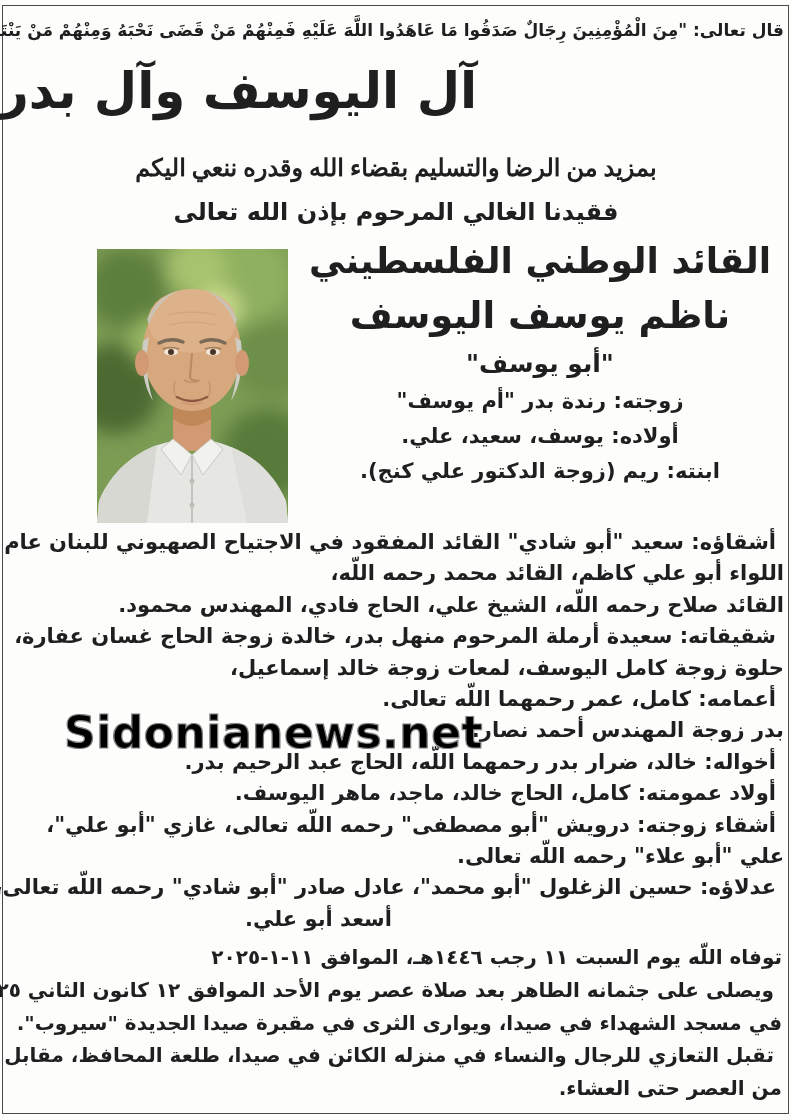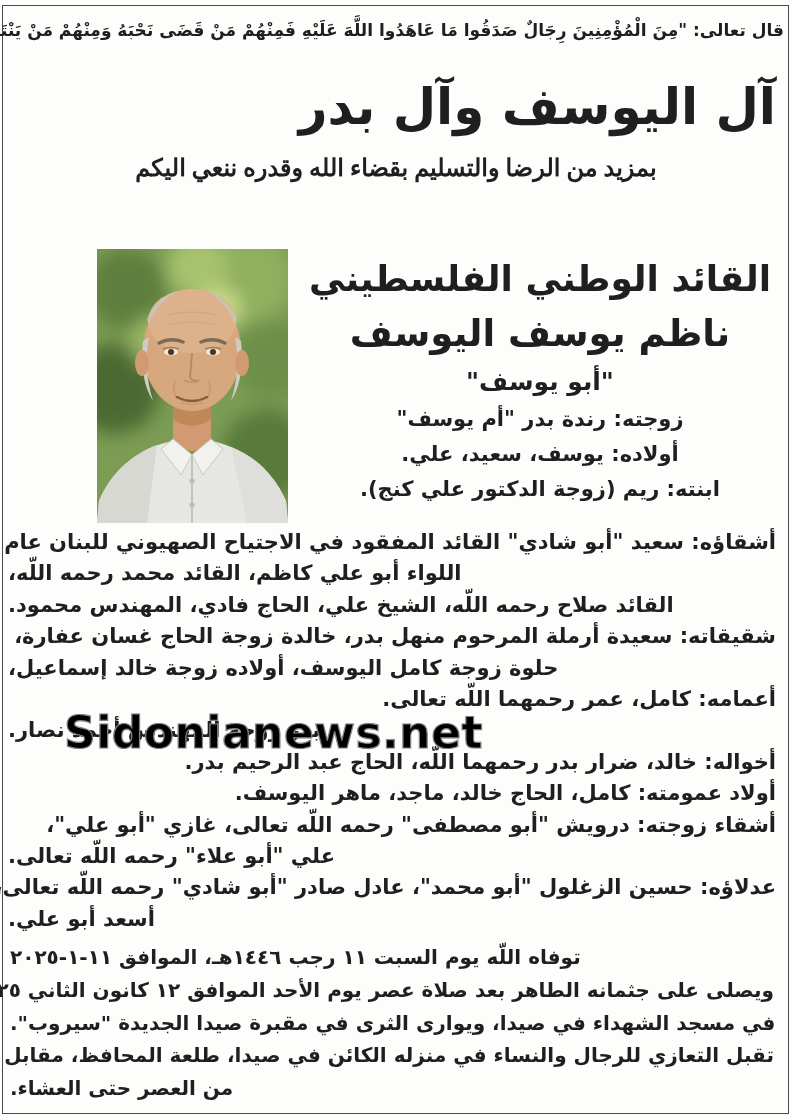--- a/index.html
+++ b/index.html
@@ -28,22 +28,22 @@
   .verse {
     position: absolute;
     top: 20px; left: 8px; right: 8px;
     text-align: center;
     font-size: 17px;
     white-space: nowrap;
   }
   .family-title {
     position: absolute;
     top: 62px; left: 0; right: 0;
-    margin: 16px;
-    text-align: right;
+    margin: 0;
+    text-align: left;
     font-size: 50px;
     letter-spacing: 1px;
   }
   .intro1 {
     position: absolute;
     top: 154px; left: 0; right: 0;
     text-align: center;
     font-size: 24px;
     font-family: Liberation Serif, serif;
   }
@@ -54,62 +54,63 @@
     font-size: 24px;
   }
   .photo {
     position: absolute;
     left: 97px; top: 249px;
     width: 191px; height: 274px;
     overflow: hidden;
   }
   .hero {
     position: absolute;
-    top: 252px; right: 12px; left: 300px;
+    top: 234px; right: 12px; left: 300px;
     text-align: center;
   }
   .d-title { font-size: 36px; line-height: 54px; }
   .d-name  { font-size: 37px; line-height: 56px; }
   .d-kunya { font-size: 25px; line-height: 40px; }
   .d-info  { font-size: 21px; line-height: 35px; }
   .body-block {
     position: absolute;
     top: 527px; left: 8px; right: 8px;
     font-size: 21px;
   }
   .body-block .ln { line-height: 31.4px; white-space: nowrap; }
   .footer-block {
     position: absolute;
     top: 941px; left: 10px; right: 10px;
     font-size: 20px;
   }
   .footer-block .ln { line-height: 32.8px; white-space: nowrap; }
   .r  { text-align: right; padding-right: 8px; }
-  .c  { text-align: left; }
-  .r-ind { text-align: left; padding-right: 155px; }
+  .c  { text-align: right; }
+  .r-ind { text-align: center; padding-right: 155px; }
   .watermark {
     position: absolute;
     top: 707px; left: 64px;
     direction: ltr;
     font-size: 44px;
     letter-spacing: 0.5px;
     color: #000000;
     -webkit-text-stroke: 1.2px #828282;
     text-shadow: 0 0 1px #8a8a8a;
   }
 </style>
 </head>
 <body>
 
 <div class="page">
   <div class="frame"></div>
 
   <div class="verse">قال تعالى: "مِنَ الْمُؤْمِنِينَ رِجَالٌ صَدَقُوا مَا عَاهَدُوا اللَّهَ عَلَيْهِ فَمِنْهُمْ مَنْ قَضَى نَحْبَهُ وَمِنْهُمْ مَنْ يَنْتَظِرُ وَمَا بَدَّلُوا تَبْدِيلًا"</div>
   <h1 class="family-title">آل اليوسف وآل بدر</h1>
   <div class="intro1">بمزيد من الرضا والتسليم بقضاء الله وقدره ننعي اليكم</div>
+  <div class="intro2">فقيدنا الغالي المرحوم بإذن الله تعالى</div>
 
   <div class="photo">
     <svg viewBox="0 0 191 274" width="191" height="274" xmlns="http://www.w3.org/2000/svg">
       <defs>
         <filter id="blur8" x="-50%" y="-50%" width="200%" height="200%">
             <feGaussianBlur stdDeviation="9"></feGaussianBlur>
           </filter>
       </defs>
       <rect width="191" height="274" fill="#7c9c54"></rect>
       <g filter="url(#blur8)">
@@ -167,21 +168,21 @@
     <div class="d-info">زوجته: رندة بدر "أم يوسف"</div>
     <div class="d-info">أولاده: يوسف، سعيد، علي.</div>
     <div class="d-info">ابنته: ريم (زوجة الدكتور علي كنج).</div>
   </div>
 
   <div class="body-block">
     <div class="ln r">أشقاؤه: سعيد "أبو شادي" القائد المفقود في الاجتياح الصهيوني للبنان عام ١٩٨٢،</div>
     <div class="ln c">اللواء أبو علي كاظم، القائد محمد رحمه اللّه،</div>
     <div class="ln c">القائد صلاح رحمه اللّه، الشيخ علي، الحاج فادي، المهندس محمود.</div>
     <div class="ln r">شقيقاته: سعيدة أرملة المرحوم منهل بدر، خالدة زوجة الحاج غسان عفارة،</div>
-    <div class="ln c">حلوة زوجة كامل اليوسف، أولاده زوجة خالد إسماعيل،</div>
+    <div class="ln c">حلوة زوجة كامل اليوسف، لمعات زوجة خالد إسماعيل،</div>
     <div class="ln r">أعمامه: كامل، عمر رحمهما اللّه تعالى.</div>
     <div class="ln c">بدر زوجة المهندس أحمد نصار.</div>
     <div class="ln r">أخواله: خالد، ضرار بدر رحمهما اللّه، الحاج عبد الرحيم بدر.</div>
     <div class="ln r">أولاد عمومته: كامل، الحاج خالد، ماجد، ماهر اليوسف.</div>
     <div class="ln r">أشقاء زوجته: درويش "أبو مصطفى" رحمه اللّه تعالى، غازي "أبو علي"،</div>
     <div class="ln c">علي "أبو علاء" رحمه اللّه تعالى.</div>
     <div class="ln r">عدلاؤه: حسين الزغلول "أبو محمد"، عادل صادر "أبو شادي" رحمه اللّه تعالى،</div>
     <div class="ln r-ind">أسعد أبو علي.</div>
   </div>
 

